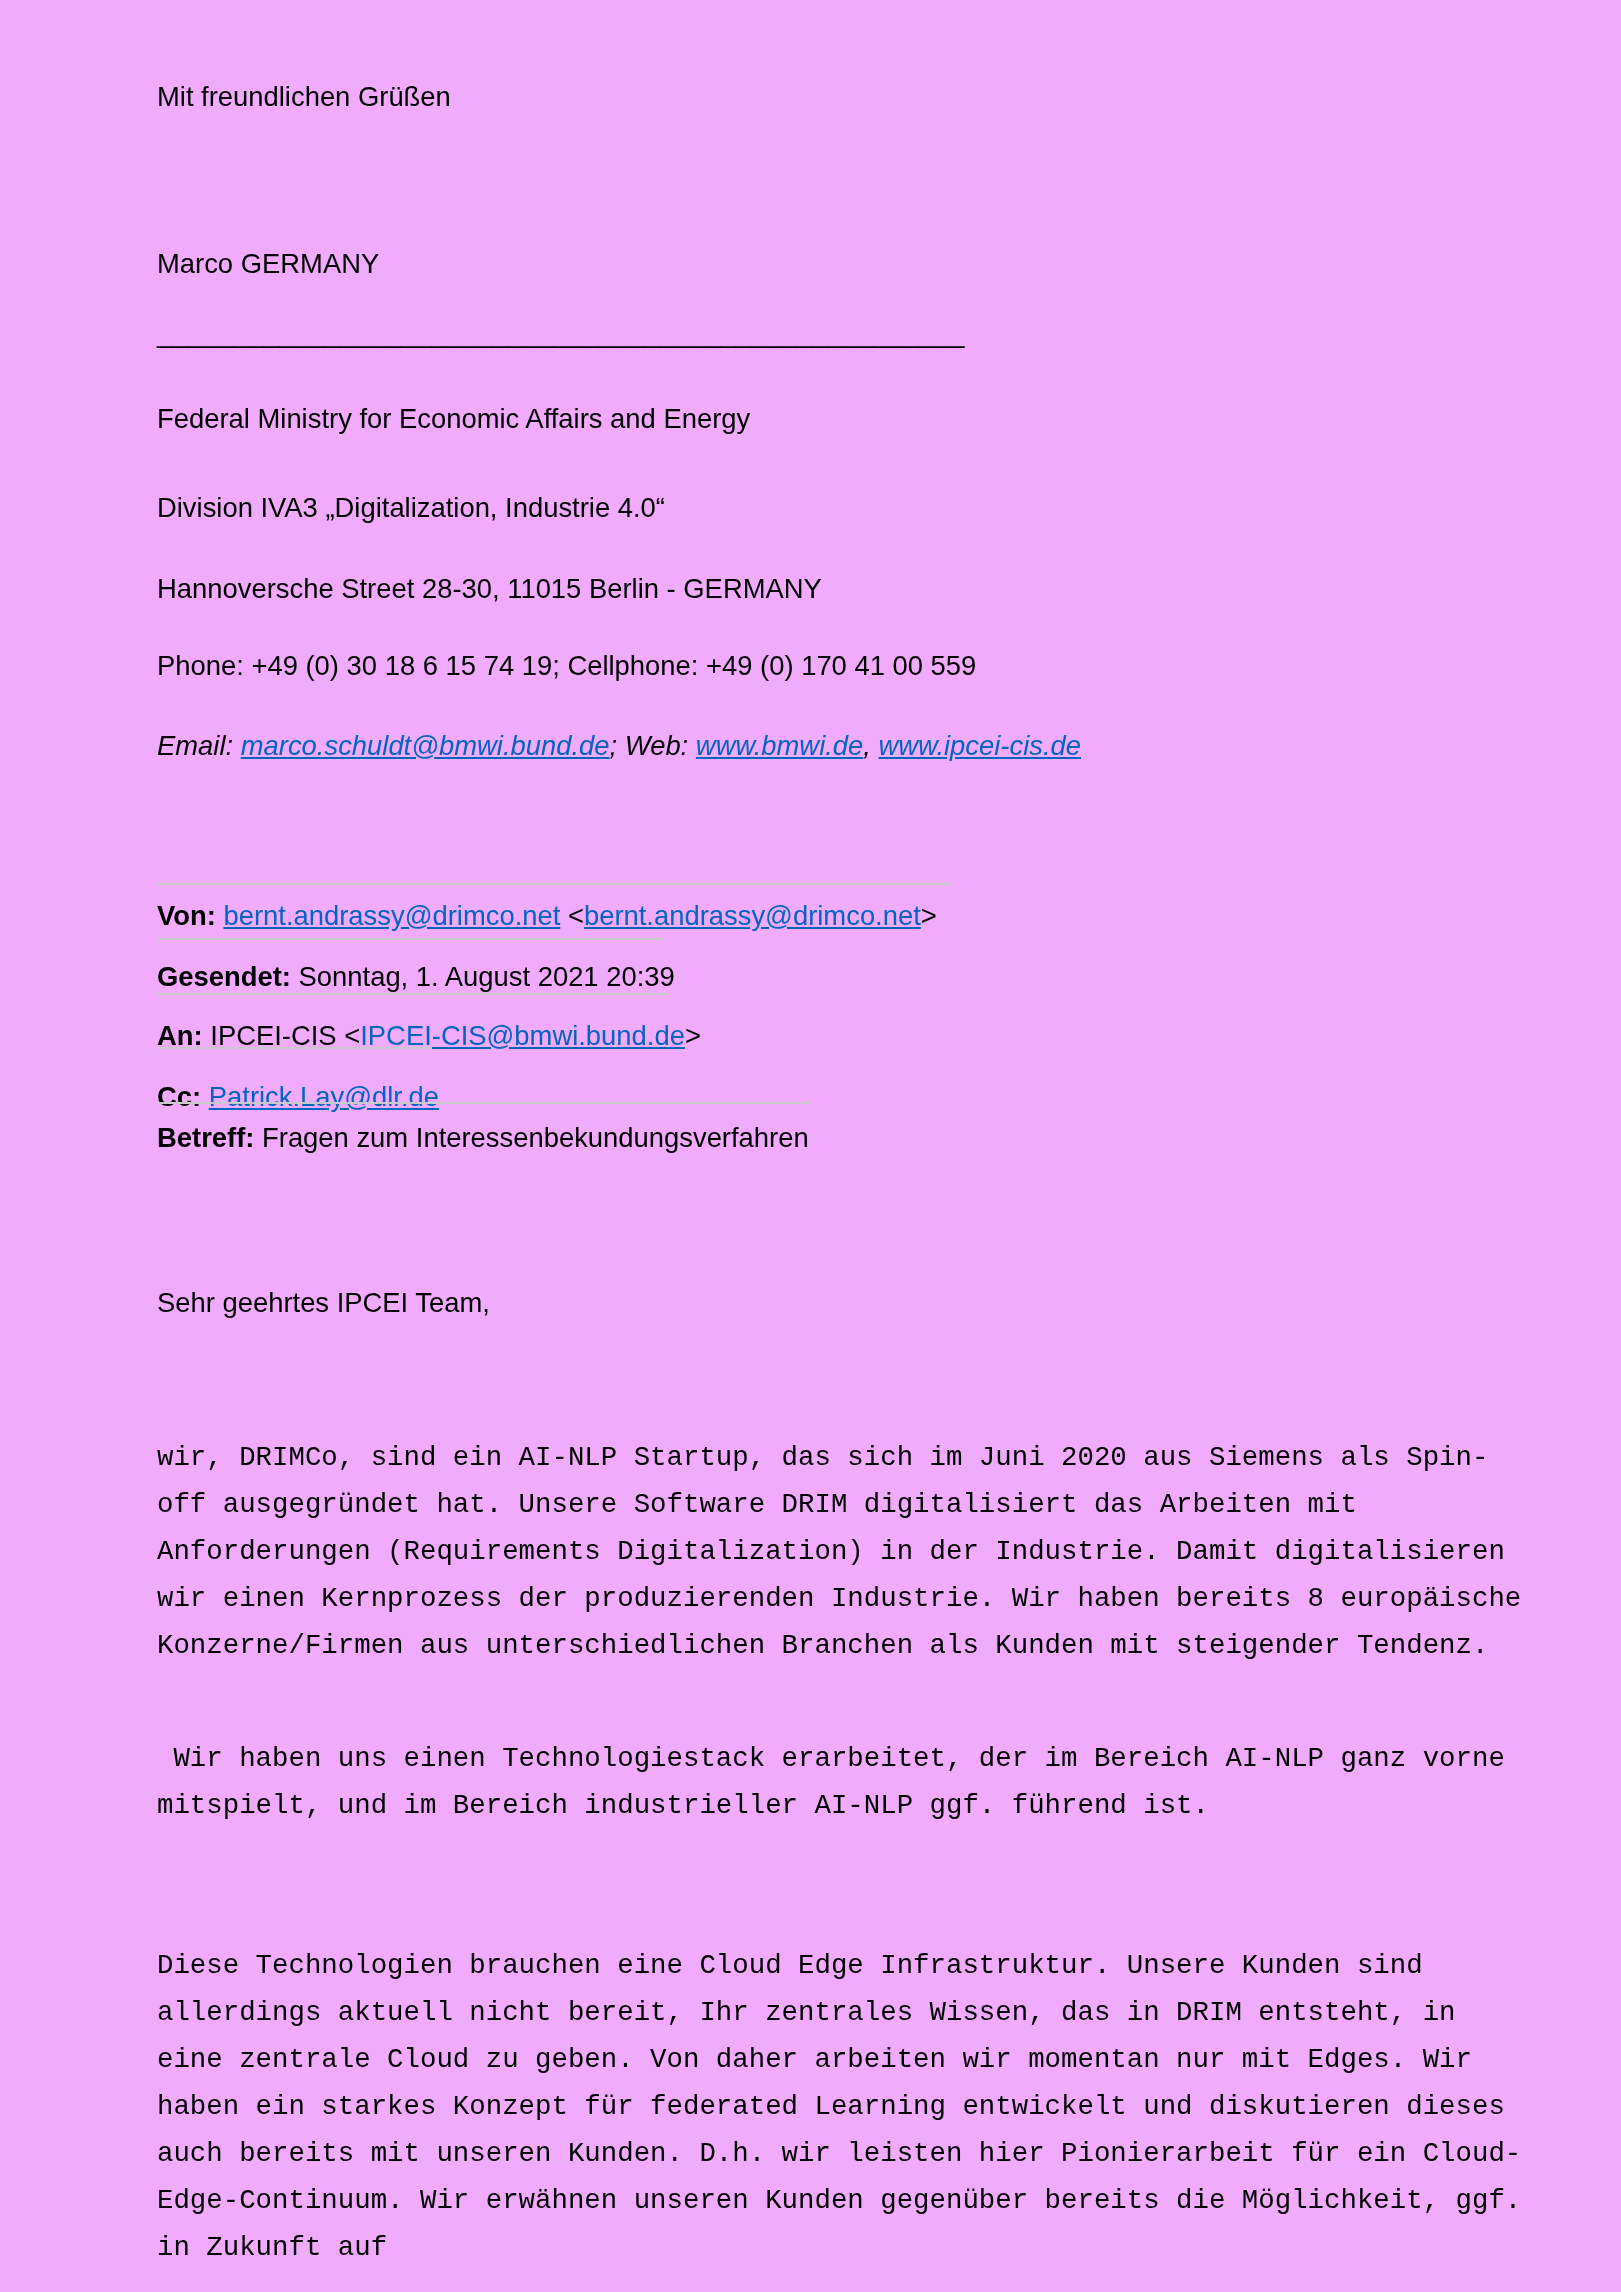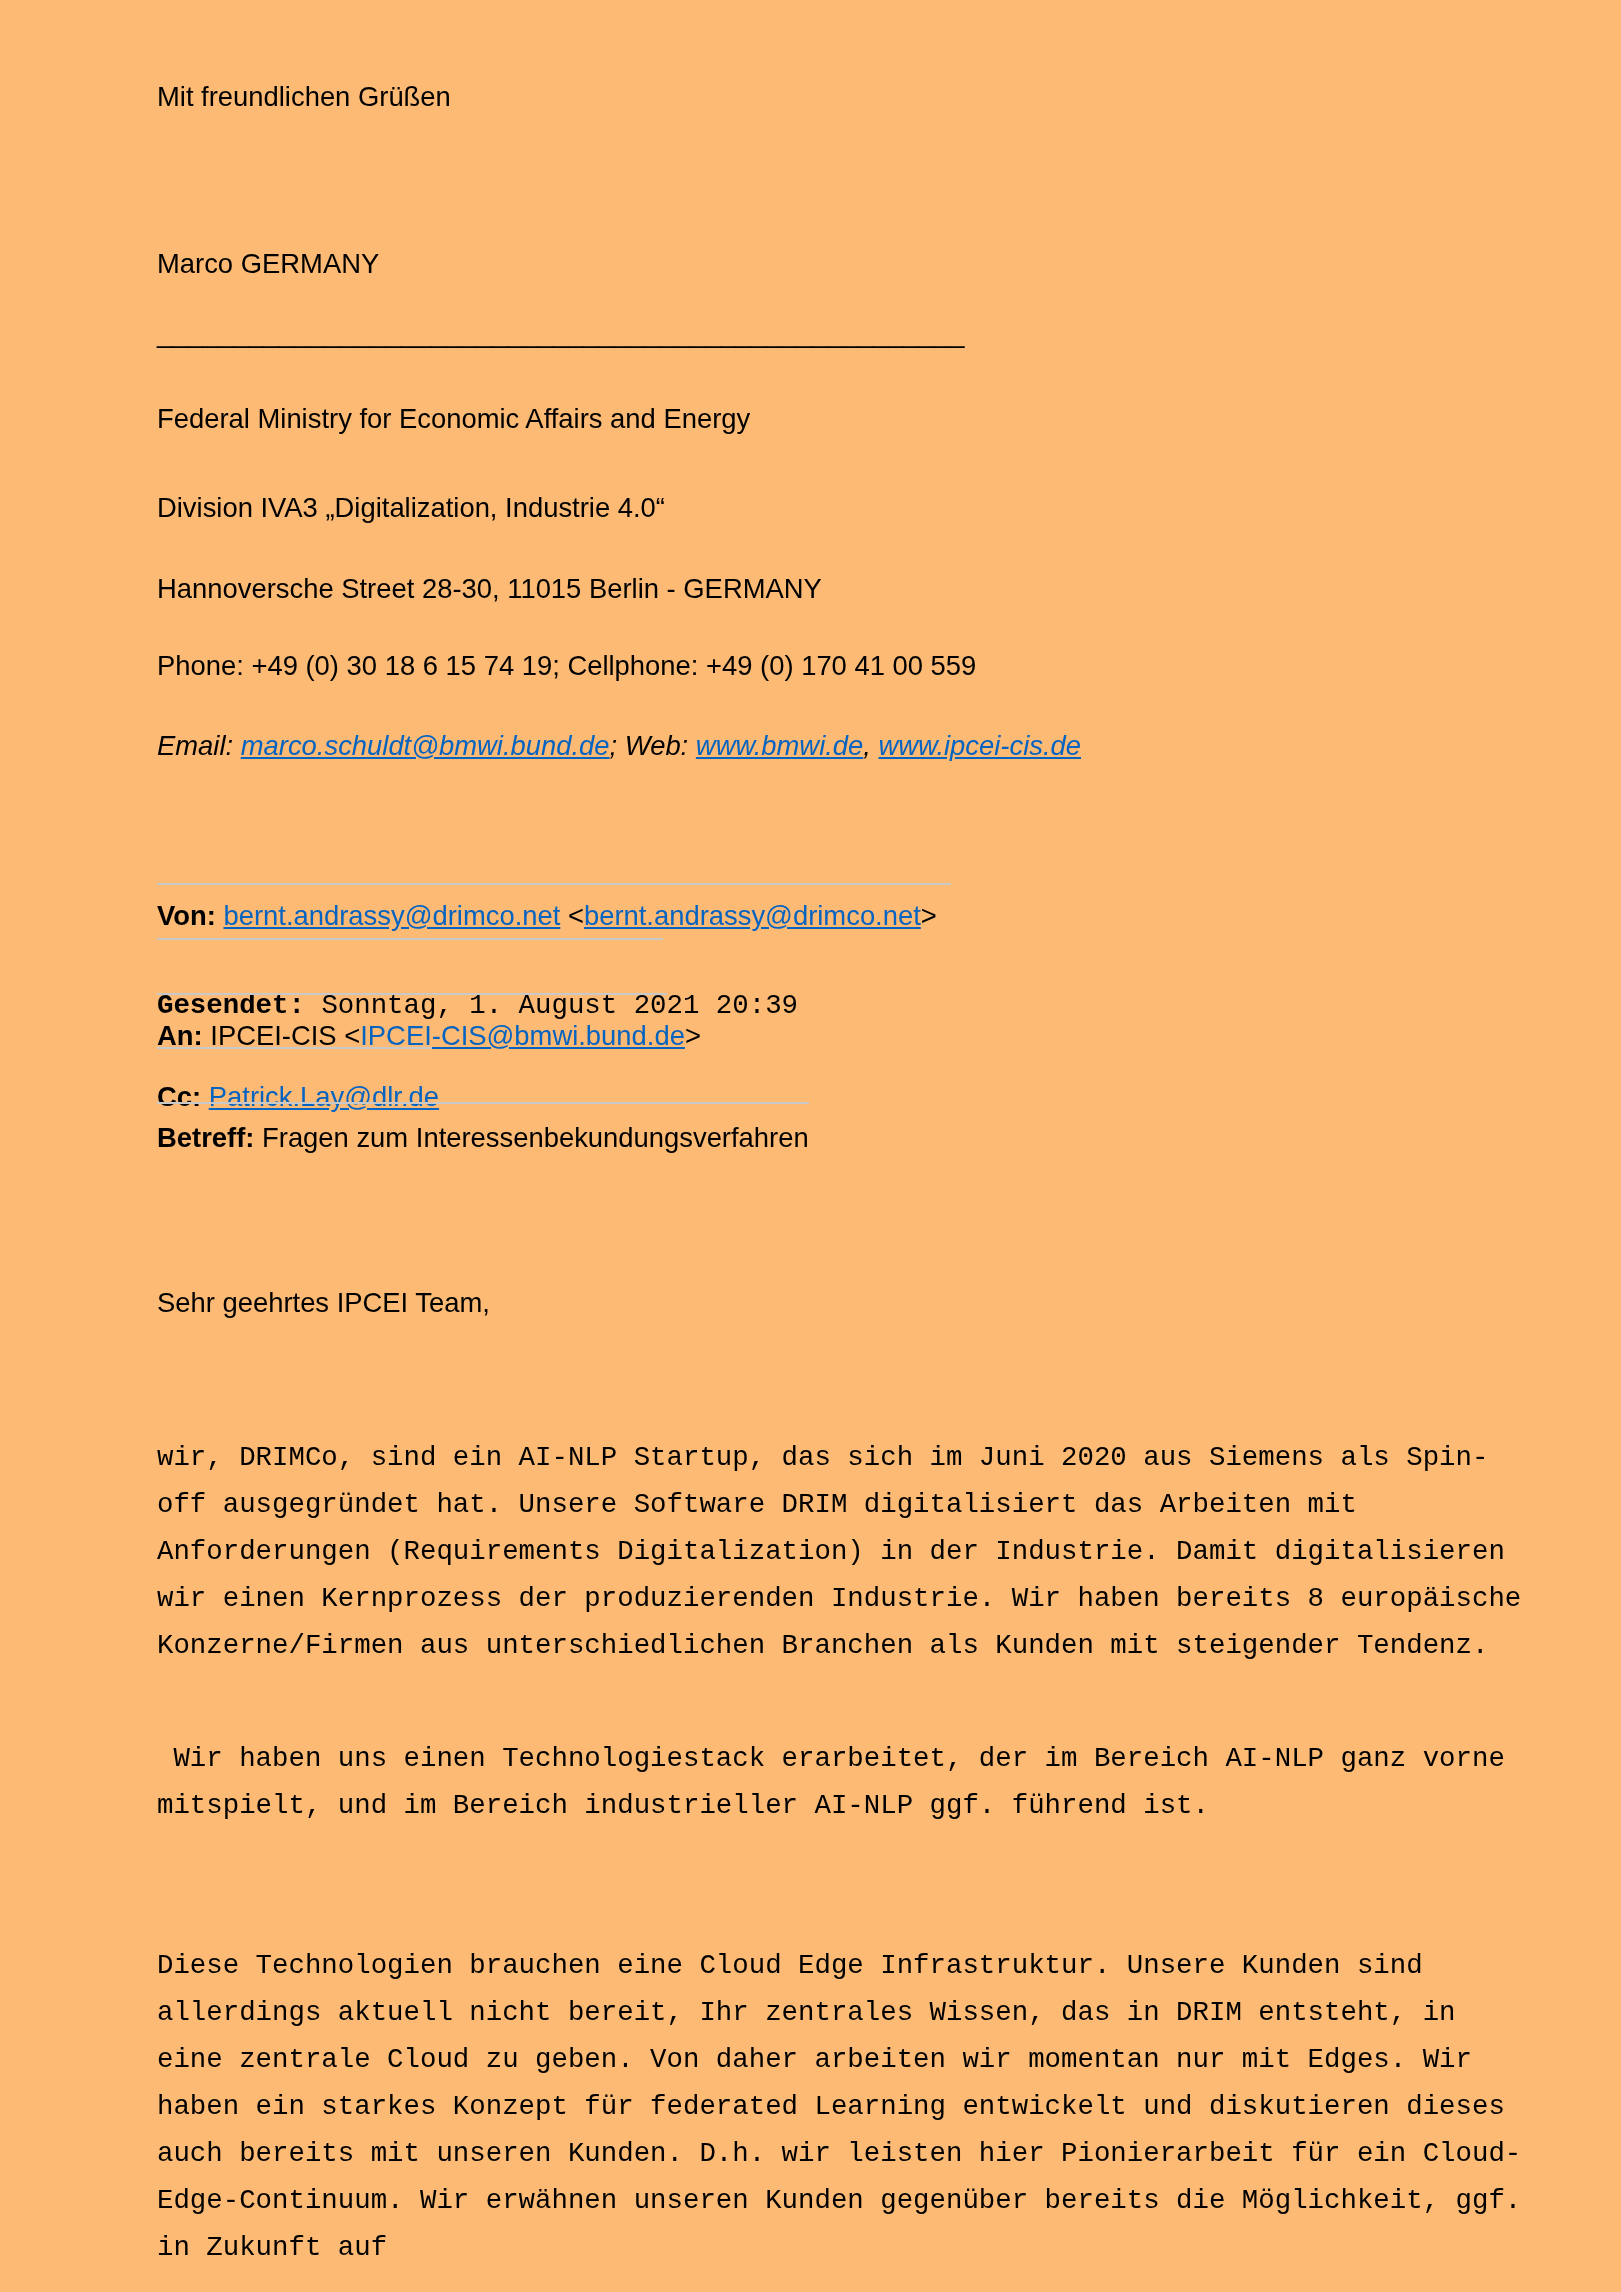--- a/index.html
+++ b/index.html
@@ -1,20 +1,20 @@
 <!DOCTYPE html>
 <html><head>
 <meta charset="utf-8">
 <style>
   html, body { margin: 0; padding: 0; background: #ffffff; }
   .page {
     position: relative;
     width: 1621px;
     height: 2293px;
-    background: #fdba74;
+    background: #f0abfc;
     font-family: "Liberation Sans", "DejaVu Sans", sans-serif;
     color: #000000;
     overflow: hidden;
   }
   .content { position: absolute; left: 157px; top: 0; width: 1370px; }
   .line {
     position: absolute;
     font-size: 27.4px;
     line-height: 33px;
     white-space: nowrap;
@@ -59,21 +59,21 @@
 
     <div class="sep" style="top:883px; left:0; width:794px;"></div>
 
     <div class="line" style="top:899px;">
       <span class="bold">Von:</span>
       <a class="link">bernt.andrassy@drimco.net</a>
       <span>&lt;</span><a class="link">bernt.andrassy@drimco.net</a><span>&gt;</span>
     </div>
     <div class="sep" style="top:938px; left:0; width:506px;"></div>
 
-    <div class="line" style="top:989px;font-family:Liberation Mono, monospace;">
+    <div class="line" style="top:960px;">
       <span class="bold">Gesendet:</span>
       <span>Sonntag, 1. August 2021 20:39</span>
     </div>
     <div class="sep" style="top:993px; left:0; width:510px;"></div>
 
     <div class="line" style="top:1019px;">
       <span class="bold">An:</span>
       <span>IPCEI-CIS</span>
       <span>&lt;</span><a class="link">IPCEI-CIS@bmwi.bund.de</a><span>&gt;</span>
     </div>

